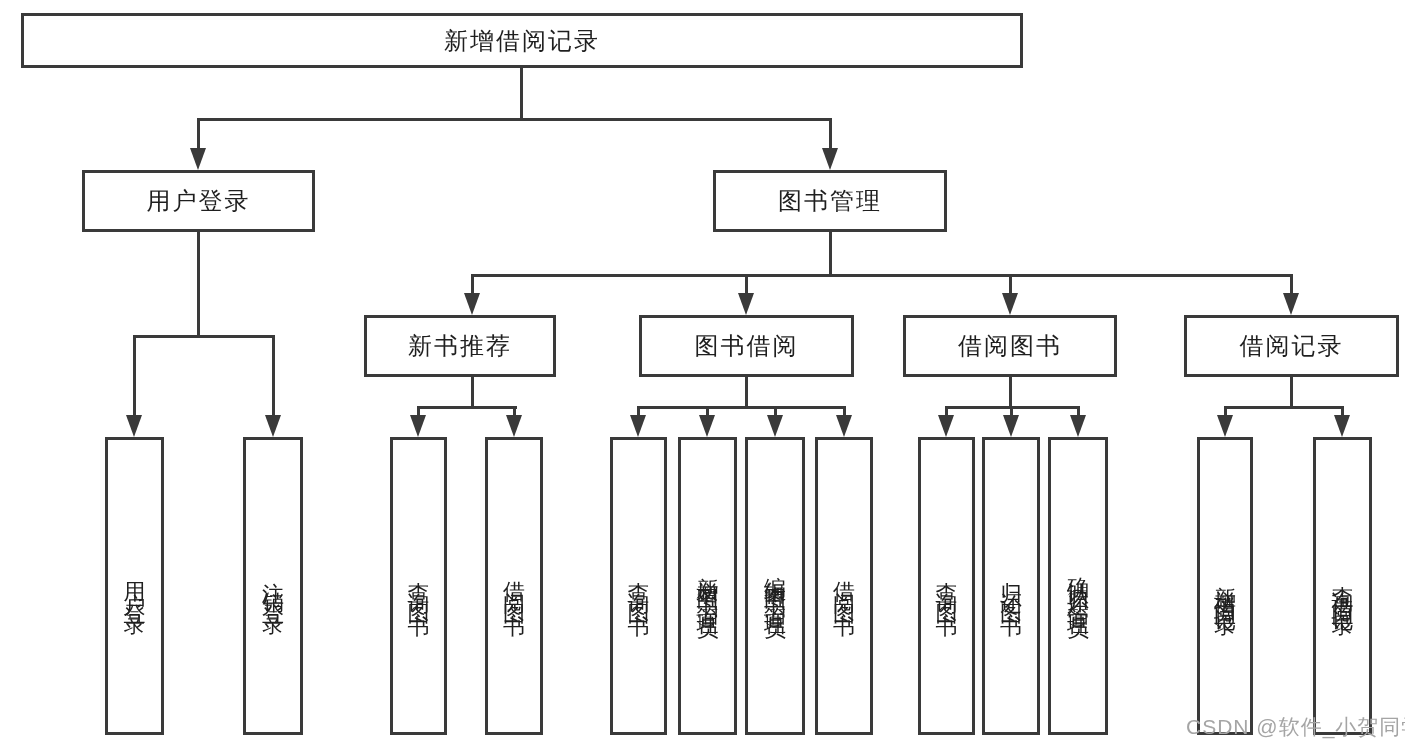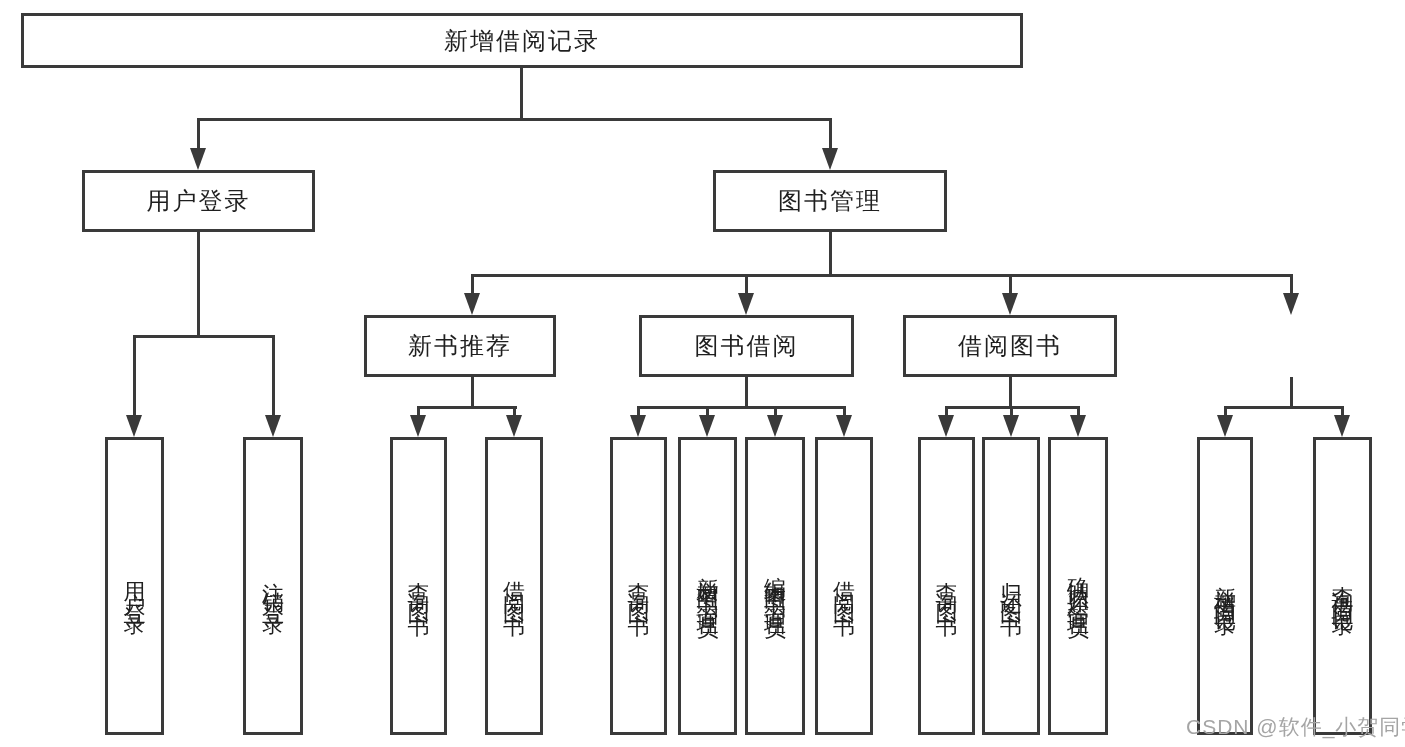--- a/index.html
+++ b/index.html
@@ -97,20 +97,23 @@
 
   <div class="box hb" style="left:364px;top:315px;width:192px;height:62px">
     <span>新书推荐</span>
   </div>
   <div class="box hb" style="left:639px;top:315px;width:215px;height:62px">
     <span>图书借阅</span>
   </div>
   <div class="box hb" style="left:903px;top:315px;width:214px;height:62px">
     <span>借阅图书</span>
   </div>
+  <div class="box hb" style="left:1184px;top:315px;width:215px;height:62px">
+    <span>借阅记录</span>
+  </div>
 
   <div class="vl" style="left:471px;top:377px;height:30px"></div>
   <div class="hl" style="left:417px;top:406px;width:100px"></div>
   <div class="vl" style="left:417px;top:406px;height:10px"></div>
   <div class="ar" style="left:410px;top:415px"></div>
   <div class="vl" style="left:513px;top:406px;height:10px"></div>
   <div class="ar" style="left:506px;top:415px"></div>
 
   <div class="vl" style="left:745px;top:377px;height:30px"></div>
   <div class="hl" style="left:637px;top:406px;width:209px"></div>

